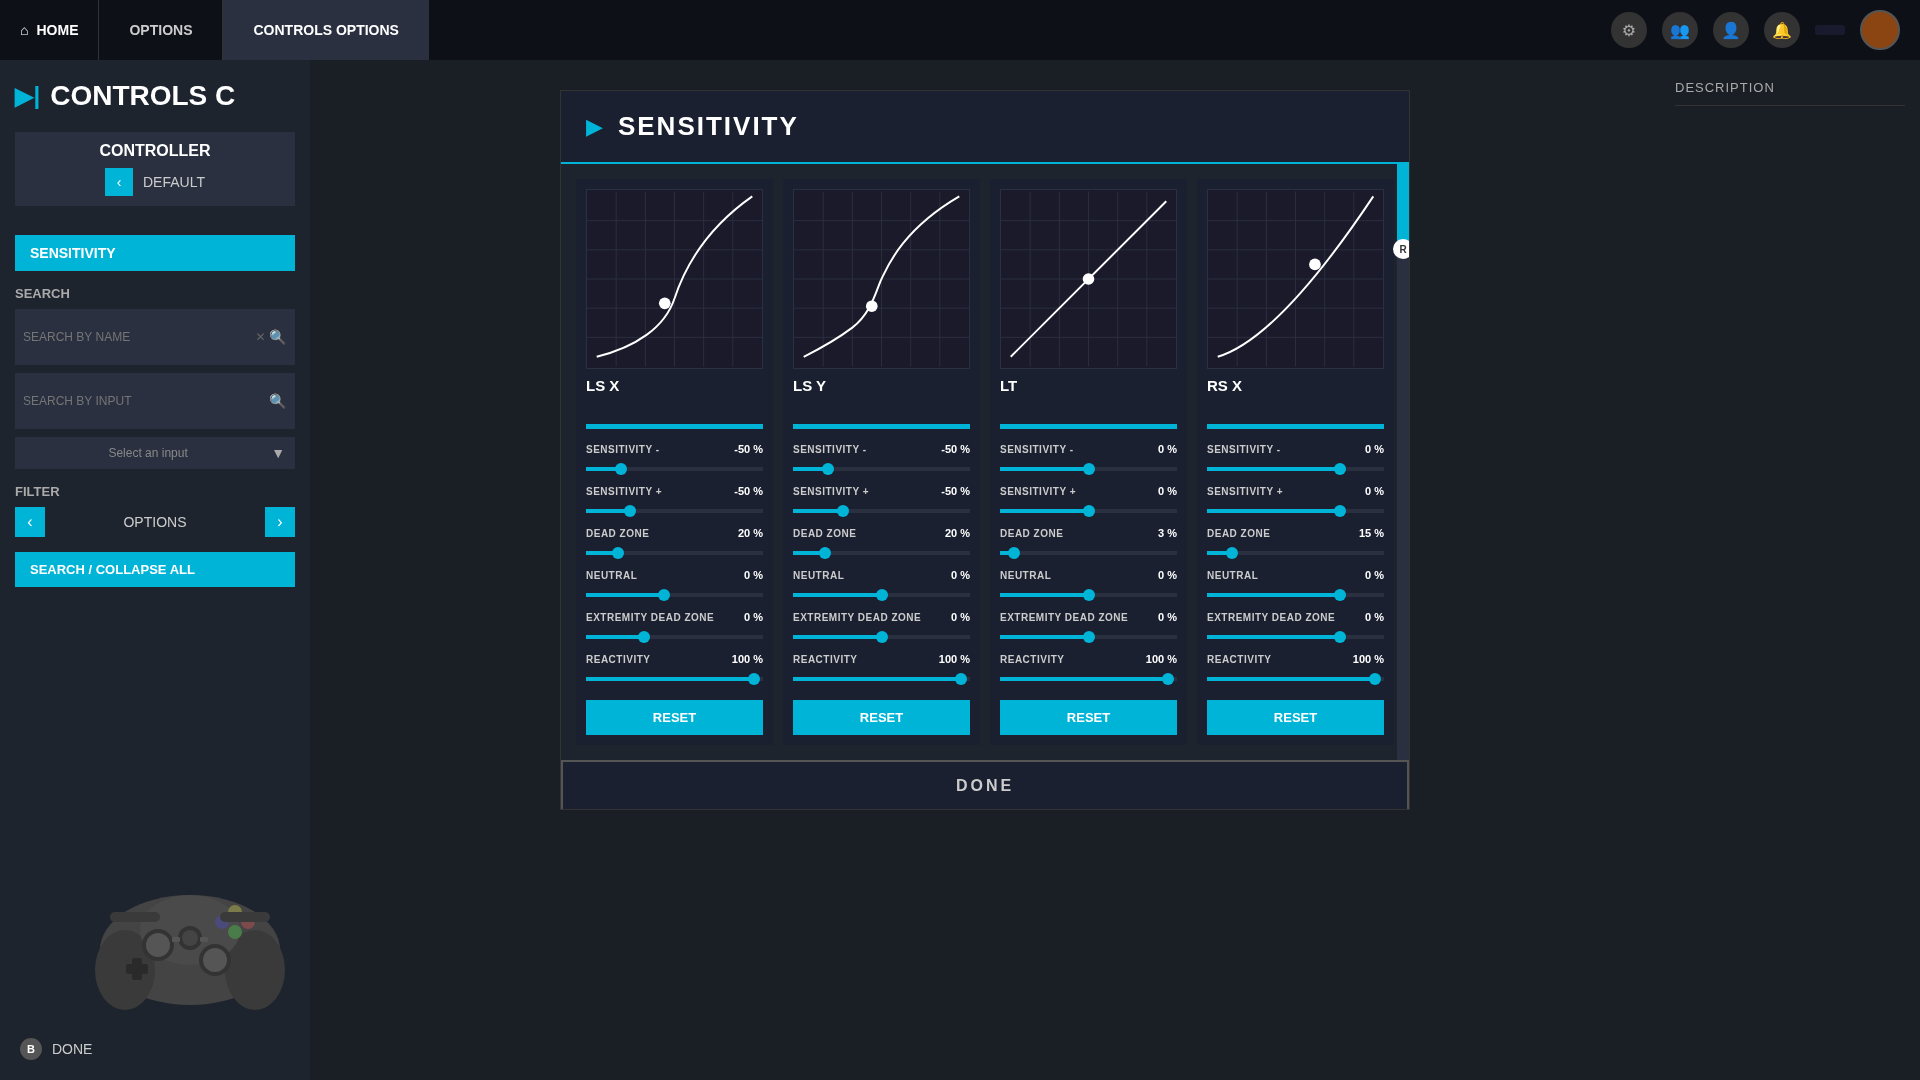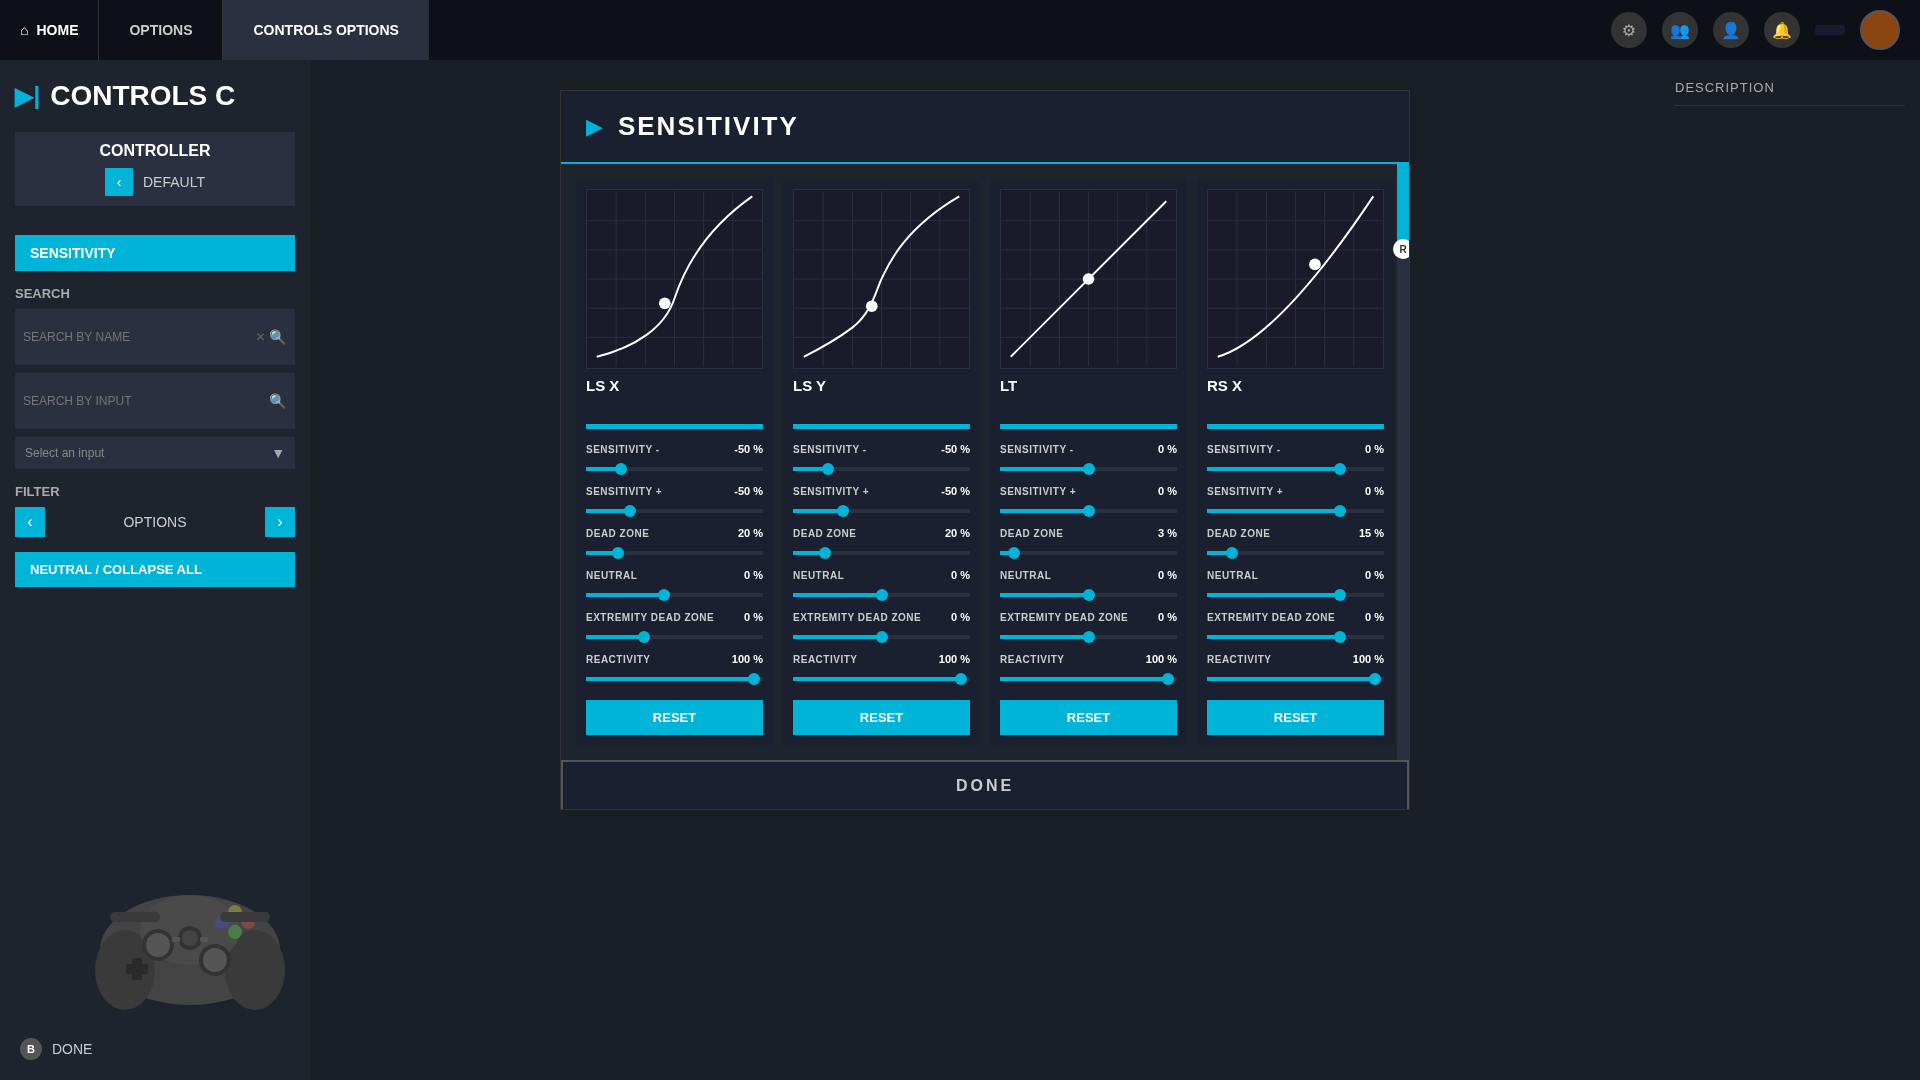--- a/index.html
+++ b/index.html
@@ -192,20 +192,21 @@
     }
     .search-icon { color: #666; font-size: 14px; cursor: pointer; }
     .search-x { color: #666; font-size: 12px; cursor: pointer; margin-right: 4px; }
 
     .select-wrap {
       display: flex;
       align-items: center;
       background: #2a3040;
       padding: 8px 10px;
       cursor: pointer;
+      text-align: center;
     }
     .select-text { color: #888; font-size: 12px; flex: 1; }
     .select-arrow { color: #aaa; font-size: 14px; }
 
     .filter-section { margin-bottom: 15px; }
     .filter-label {
       color: #aaa;
       font-size: 13px;
       font-weight: bold;
       margin-bottom: 8px;
@@ -545,21 +546,21 @@
     <div class="filter-section">
       <div class="filter-label">FILTER</div>
       <div class="filter-nav">
         <button class="filter-nav-arrow">‹</button>
         <span class="filter-value">OPTIONS</span>
         <button class="filter-nav-arrow">›</button>
       </div>
     </div>
 
     <button class="expand-btn">
-      <span>NEUTRAL / COLLAPSE ALL</span>
+      <span>SEARCH / COLLAPSE ALL</span>
     </button>
 
     
     <div class="controller-img-area">
       <svg class="controller-svg" viewBox="0 0 200 140" xmlns="http://www.w3.org/2000/svg">
 
         <ellipse cx="100" cy="80" rx="90" ry="55" fill="#444"></ellipse>
 
         <ellipse cx="35" cy="100" rx="30" ry="40" fill="#3a3a3a"></ellipse>
 

